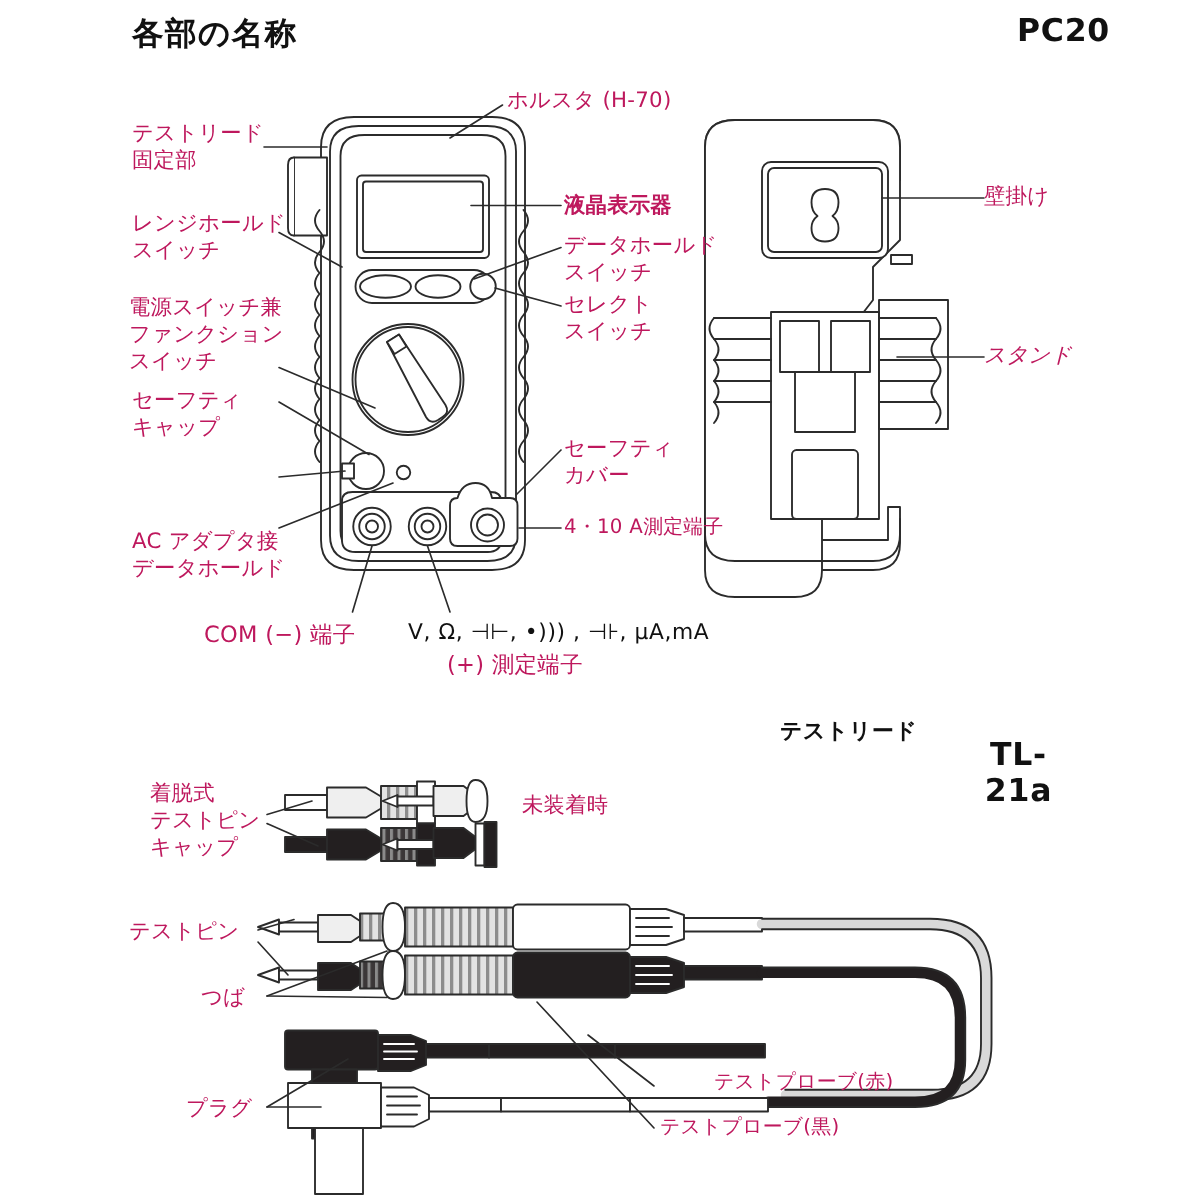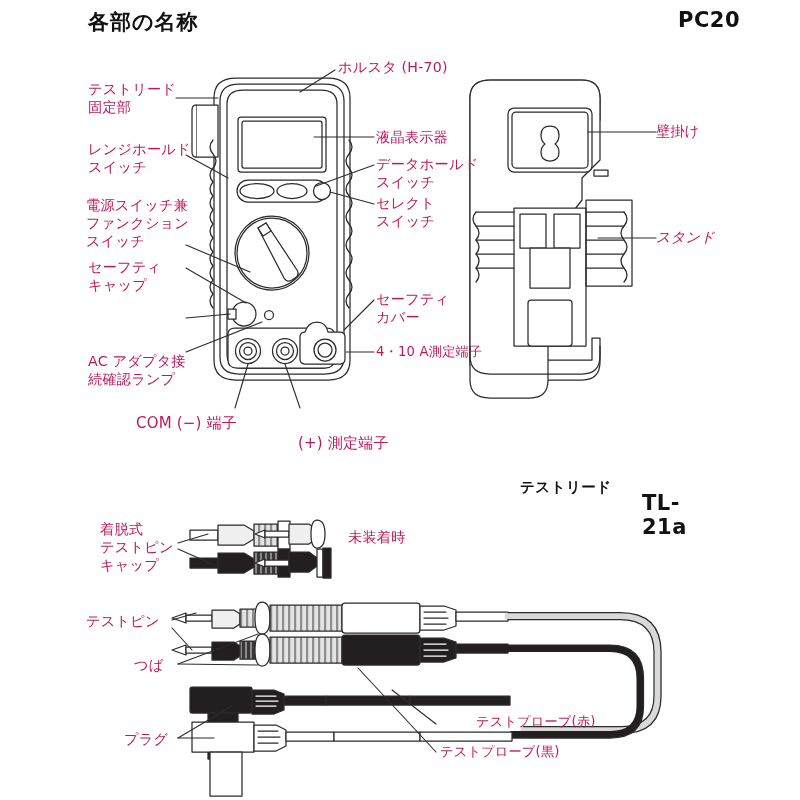--- a/index.html
+++ b/index.html
@@ -9,21 +9,21 @@
     color:#111111;overflow:hidden;position:relative;
   }
   #root{position:relative;width:716px;height:800px;}
   svg#scene{position:absolute;left:0;top:0;width:800px;height:800px;}
 
   .lbl{position:absolute;font-size:14.2px;line-height:1.28;letter-spacing:.2px;
        color:#be185d;white-space:pre;font-weight:500;}
   .lbl.sm{font-size:13.2px;}
   .hdr-main{position:absolute;font-size:21px;font-weight:700;letter-spacing:1px;}
   .hdr-sub{position:absolute;font-size:14.5px;font-weight:600;letter-spacing:.5px;}
-  .hdr-model{position:absolute;font-size:21px;font-weight:800;letter-spacing:.5px;}
+  .hdr-model{position:absolute;font-size:21px;font-weight:800;letter-spacing:.5px;text-align:center;}
   .sym{position:absolute;font-size:14.5px;letter-spacing:.4px;white-space:pre;}
 </style>
 </head>
 <body>
 
 <div id="root">
 
   <svg id="scene" viewBox="0 0 800 800">
     <defs>
       <linearGradient id="gSide" x1="0" y1="0" x2="1" y2="0">
@@ -241,35 +241,36 @@
   <div class="lbl" style="left:88px;top:80px;">テストリード
 固定部</div>
   <div class="lbl" style="left:88px;top:140px;">レンジホールド
 スイッチ</div>
   <div class="lbl" style="left:86px;top:196px;">電源スイッチ兼
 ファンクション
 スイッチ</div>
   <div class="lbl" style="left:88px;top:258px;">セーフティ
 キャップ</div>
   <div class="lbl" style="left:88px;top:352px;">AC アダプタ接
-続確認ランプ</div>
+データホールド</div>
 
   <div class="lbl" style="left:338px;top:58px;">ホルスタ (H-70)</div>
-  <div class="lbl" style="left:376px;top:128px;">液晶表示器</div>
+  <div class="lbl" style="left:376px;top:128px;font-weight:bold;">液晶表示器</div>
   <div class="lbl" style="left:376px;top:155px;">データホールド
 スイッチ</div>
   <div class="lbl" style="left:376px;top:194px;">セレクト
 スイッチ</div>
   <div class="lbl" style="left:376px;top:290px;">セーフティ
 カバー</div>
   <div class="lbl sm" style="left:376px;top:344px;">4・10 A測定端子</div>
   <div class="lbl" style="left:656px;top:122px;">壁掛け</div>
   <div class="lbl" style="left:656px;top:228px;font-style:italic;">スタンド</div>
 
   <div class="lbl" style="left:136px;top:414px;font-size:15px;">COM (−) 端子</div>
+  <div class="sym" style="left:272px;top:414px;">V, Ω, ⊣⊢, •))) , ⊣⊦, μA,mA</div>
   <div class="lbl" style="left:298px;top:434px;font-size:15px;">(+) 測定端子</div>
 
   <div class="hdr-sub" style="left:520px;top:478px;">テストリード</div>
   <div class="hdr-model" style="left:642px;top:491px;">TL-21a</div>
 
   <div class="lbl" style="left:100px;top:520px;">着脱式
 テストピン
 キャップ</div>
   <div class="lbl" style="left:348px;top:528px;">未装着時</div>
   <div class="lbl" style="left:86px;top:612px;">テストピン</div>

